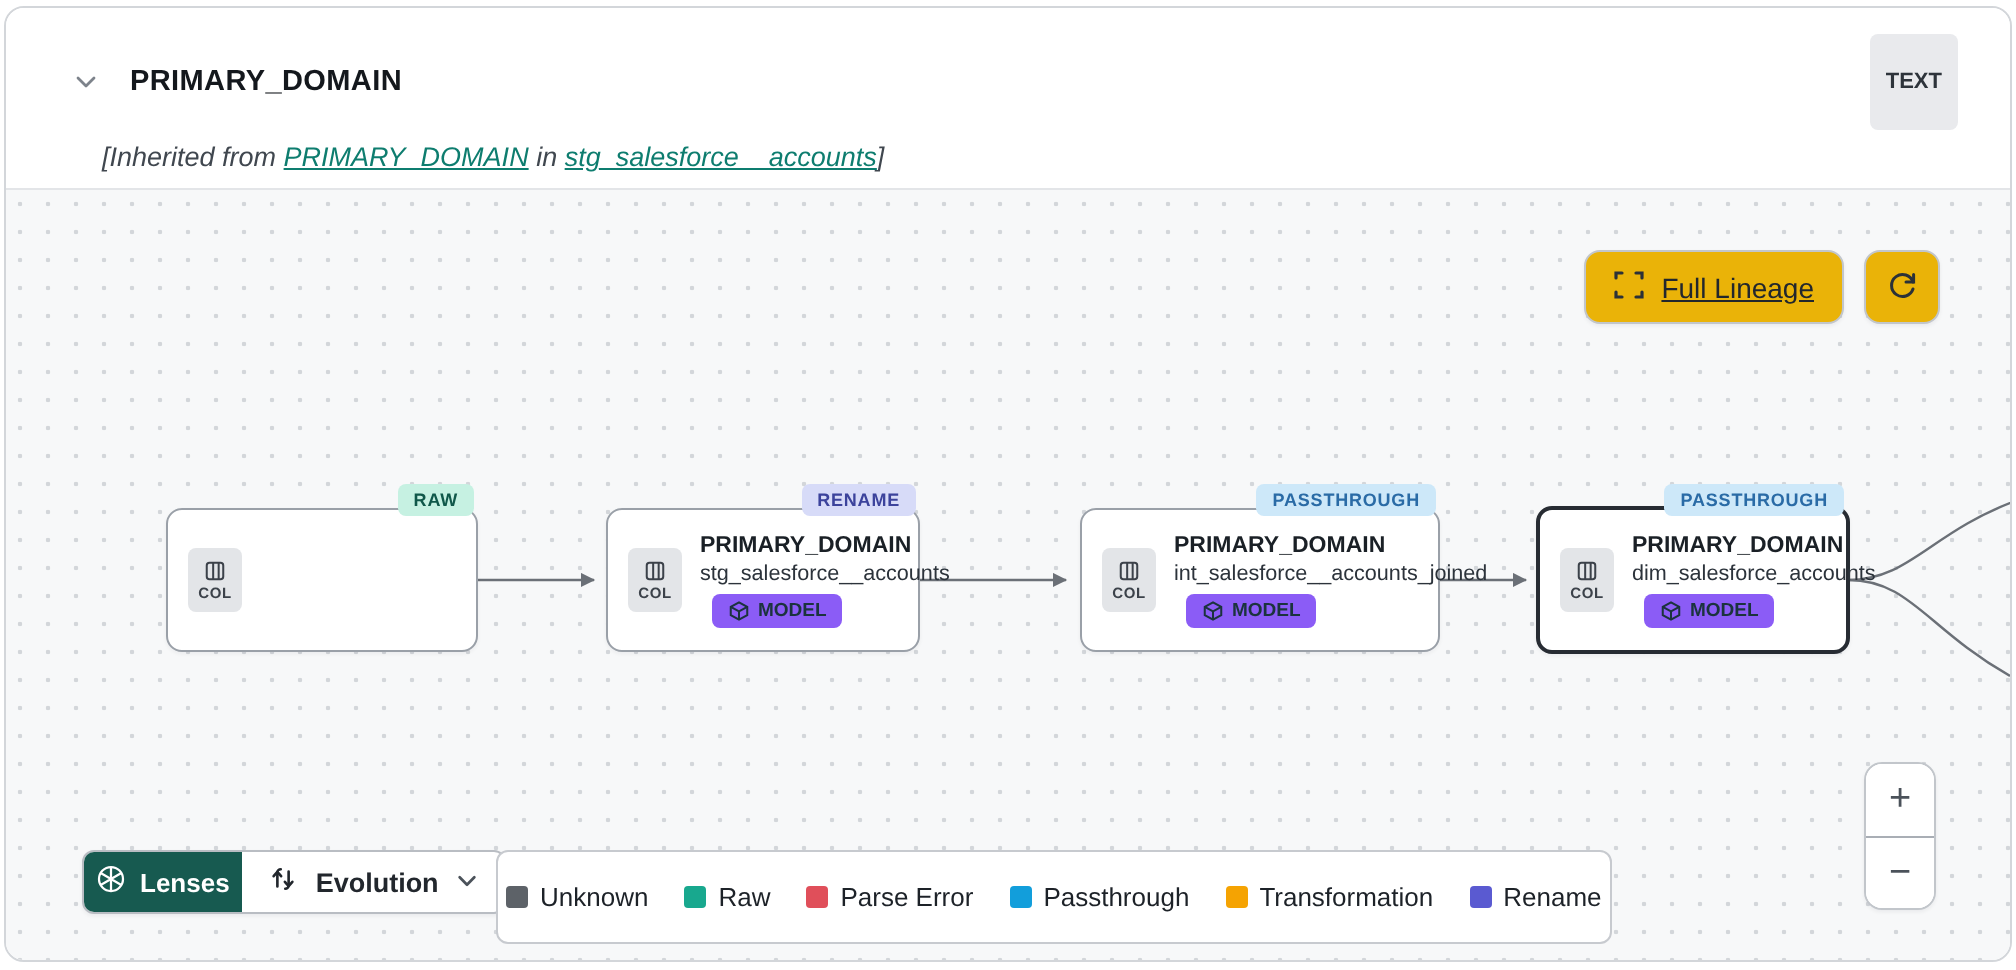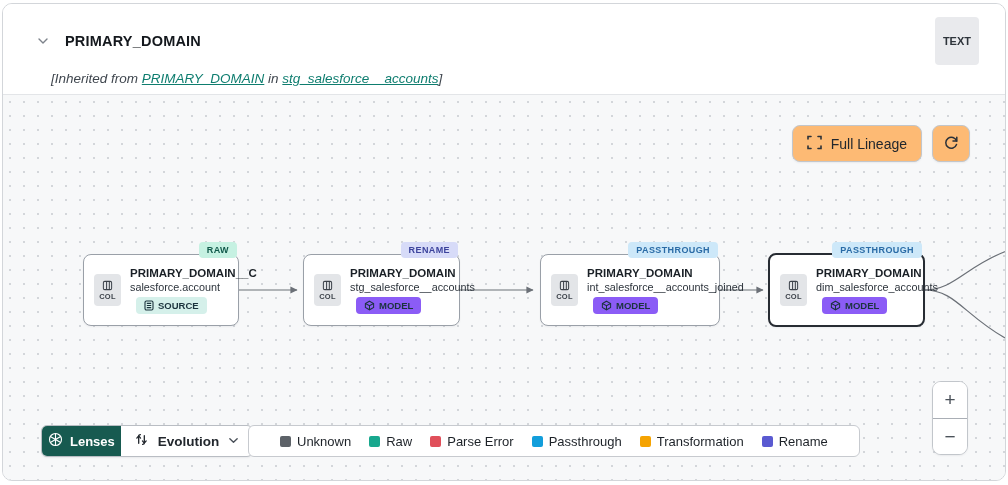--- a/index.html
+++ b/index.html
@@ -24,22 +24,22 @@
     background-color:#f7f8f9;
     background-image:radial-gradient(circle, #d3d6da 1px, transparent 1.3px);
     background-size:14px 14px;
     border-top:1px solid #e3e5e8;
   }
   .edges-svg { position:absolute; top:0; left:0; z-index:1; pointer-events:none; }
   
   .toolbar { position:absolute; top:121px; right:35px; display:flex; gap:10px; z-index:6; }
   .tool-btn {
     display:inline-flex; align-items:center; gap:9px; height:37px; padding:0 14px;
-    background:#fdba74; border:1px solid #c2c6cb; border-radius:8px;
-    font-size:14px; color:#22272d; cursor:pointer; box-shadow:0 1px 2px rgba(20,24,30,.06);
+    background:#eab308; border:1px solid #c2c6cb; border-radius:8px;
+    font-size:14px; color:#22272d; cursor:pointer; box-shadow:0 1px 2px rgba(20,24,30,.06);text-decoration:underline;
   }
   .tool-btn.icon-only { width:38px; padding:0; justify-content:center; }
   
   .node {
     position:absolute; height:72px; background:#fff; border:1px solid #9aa0a8;
     border-radius:8px; z-index:3; cursor:pointer; box-shadow:0 1px 2px rgba(20,24,30,.05);
   }
   .node.selected { border:2px solid #272c33; }
   .evo-badge {
     position:absolute; top:-13px; right:1px; font-size:9px; font-weight:700; letter-spacing:.4px;
@@ -65,22 +65,22 @@
   .res-model { background:#8b5cf6; color:#1b333d; }
   
   .lenses {
     position:absolute; left:38px; top:421px; height:32px; display:flex; align-items:stretch;
     border:1px solid #b9bdc3; border-radius:6px; overflow:hidden; background:#fff; z-index:6;
     box-shadow:0 1px 2px rgba(20,24,30,.06); cursor:pointer;
   }
   .lenses-left { display:flex; align-items:center; gap:7px; padding:0 6px; background:#175a50; color:#fff; font-size:13px; font-weight:700; }
   .lenses-right { display:flex; align-items:center; gap:9px; padding:0 13px; color:#22272d; font-size:13.5px; font-weight:600; }
   .legend {
-    position:absolute; left:245px; top:421px; height:32px; display:flex; align-items:center; gap:18px;
-    padding:0 31px; background:#fff; border:1px solid #c7cacf; border-radius:6px; z-index:6;
+    position:absolute; left:245px; top:421px; height:47px; display:flex; align-items:center; gap:18px;
+    padding:0 4px; background:#fff; border:1px solid #c7cacf; border-radius:6px; z-index:6;
   }
   .legend-item { display:flex; align-items:center; gap:6px; }
   .legend-swatch { width:11px; height:11px; border-radius:2px; }
   .legend-label { font-size:13px; color:#1d2228; }
   .zoomers {
     position:absolute; right:37px; top:377px; width:36px; background:#fff;
     border:1px solid #c2c6cb; border-radius:9px; overflow:hidden; z-index:6;
     box-shadow:0 1px 2px rgba(20,24,30,.06);
   }
   .zoom-btn {
@@ -149,33 +149,20 @@
     <span class="evo-badge evo-raw">RAW</span>
     <div class="node-body">
       <div class="col-box">
         <svg width="11" height="11" viewBox="0 0 12 12" fill="none" stroke="#3c424a" stroke-width="1.1">
             <rect x="1.5" y="1.5" width="9" height="9" rx="1.5"></rect>
             <line x1="5" y1="1.5" x2="5" y2="10.5"></line>
             <line x1="8" y1="1.5" x2="8" y2="10.5"></line>
           </svg>
         <span>COL</span>
       </div>
-      <div class="node-main">
-        <span class="node-title">PRIMARY_DOMAIN__C</span>
-        <span class="node-sub">salesforce.account</span>
-        <span class="res-badge res-source">
-          <svg width="10" height="11" viewBox="0 0 10 11" fill="none" stroke="#1b333d" stroke-width="1.1">
-              <rect x="1" y="1" width="8" height="9" rx="1.4"></rect>
-              <line x1="2.8" y1="3.4" x2="7.2" y2="3.4"></line>
-              <line x1="2.8" y1="5.5" x2="7.2" y2="5.5"></line>
-              <line x1="2.8" y1="7.6" x2="7.2" y2="7.6"></line>
-            </svg>
-          <span>SOURCE</span>
-        </span>
-      </div>
     </div>
   </div>
 
   <div class="node" style="left:300px; top:250px; width:157px;">
     <span class="evo-badge evo-rename">RENAME</span>
     <div class="node-body">
       <div class="col-box">
         <svg width="11" height="11" viewBox="0 0 12 12" fill="none" stroke="#3c424a" stroke-width="1.1">
             <rect x="1.5" y="1.5" width="9" height="9" rx="1.5"></rect>
             <line x1="5" y1="1.5" x2="5" y2="10.5"></line>

